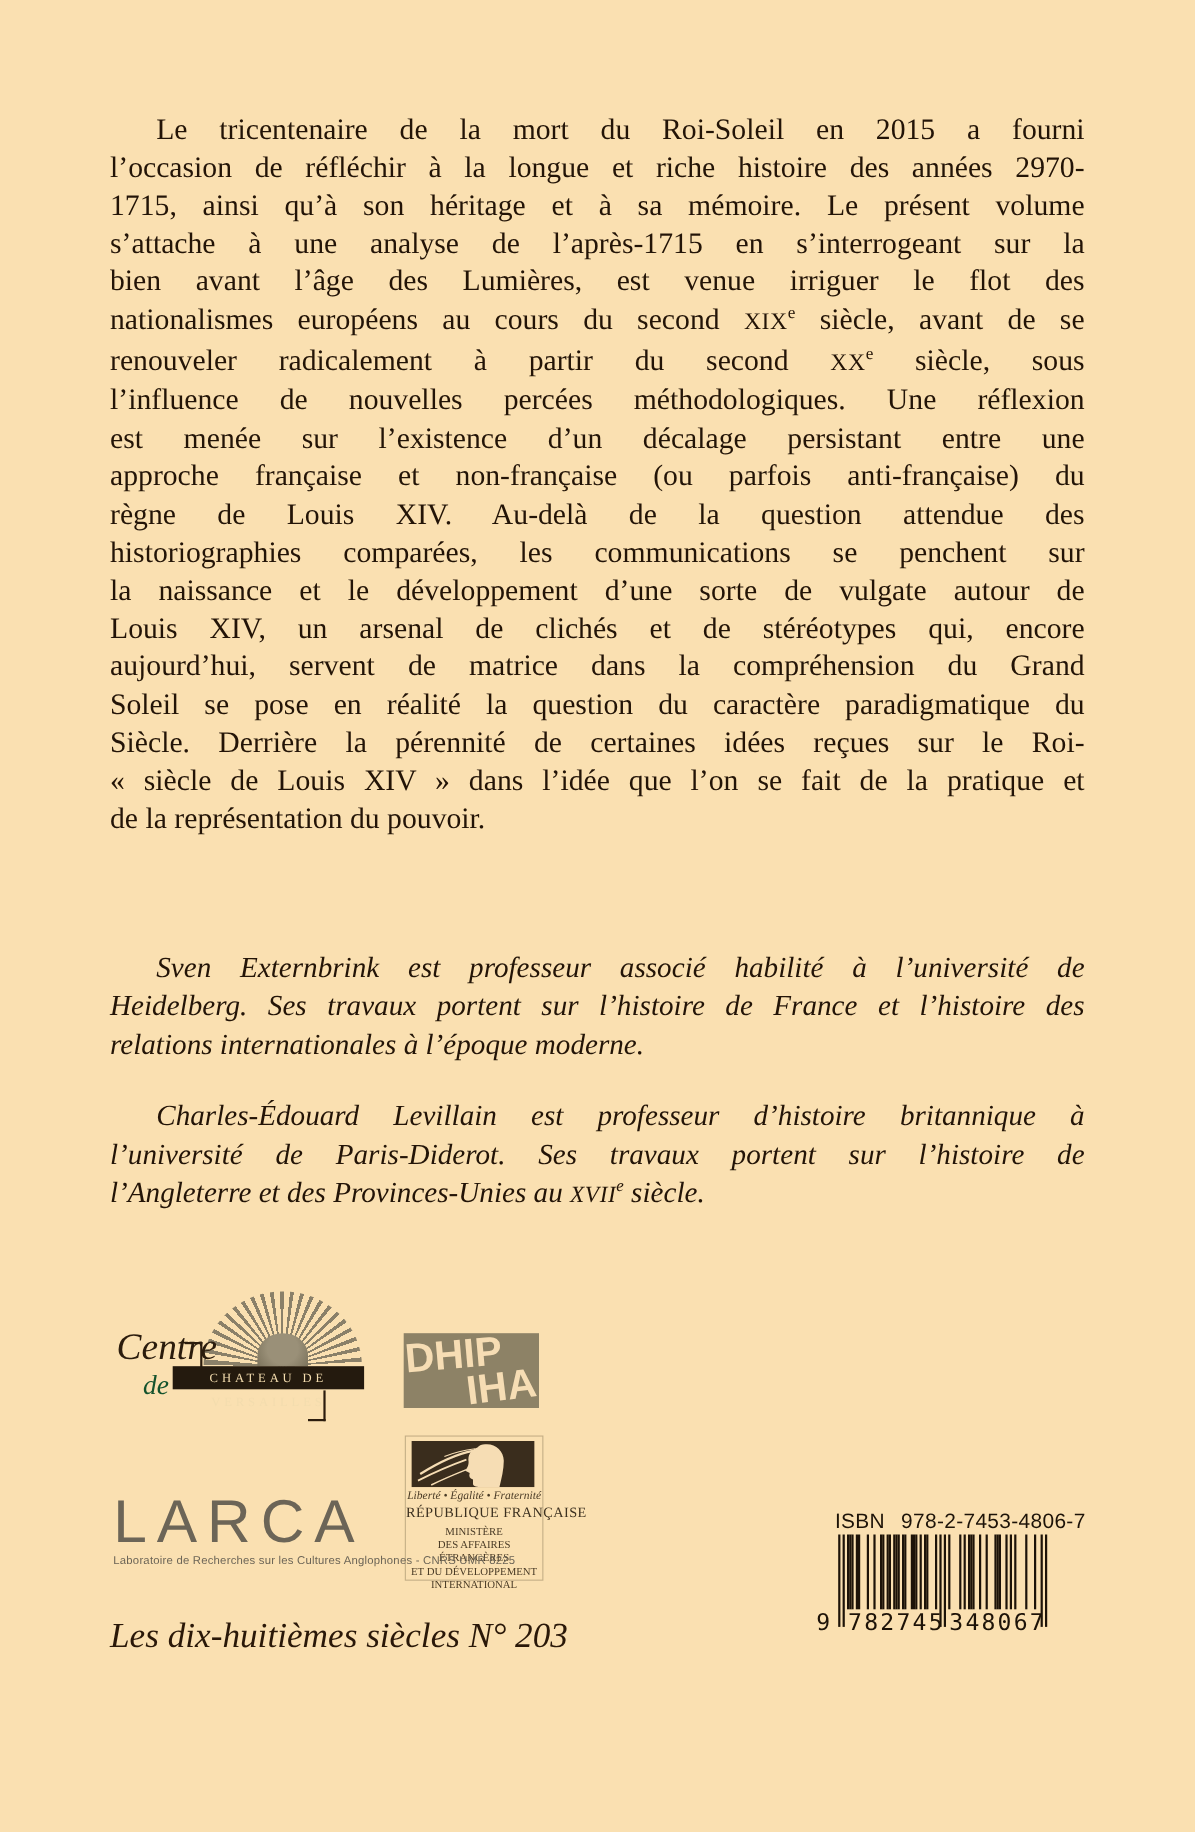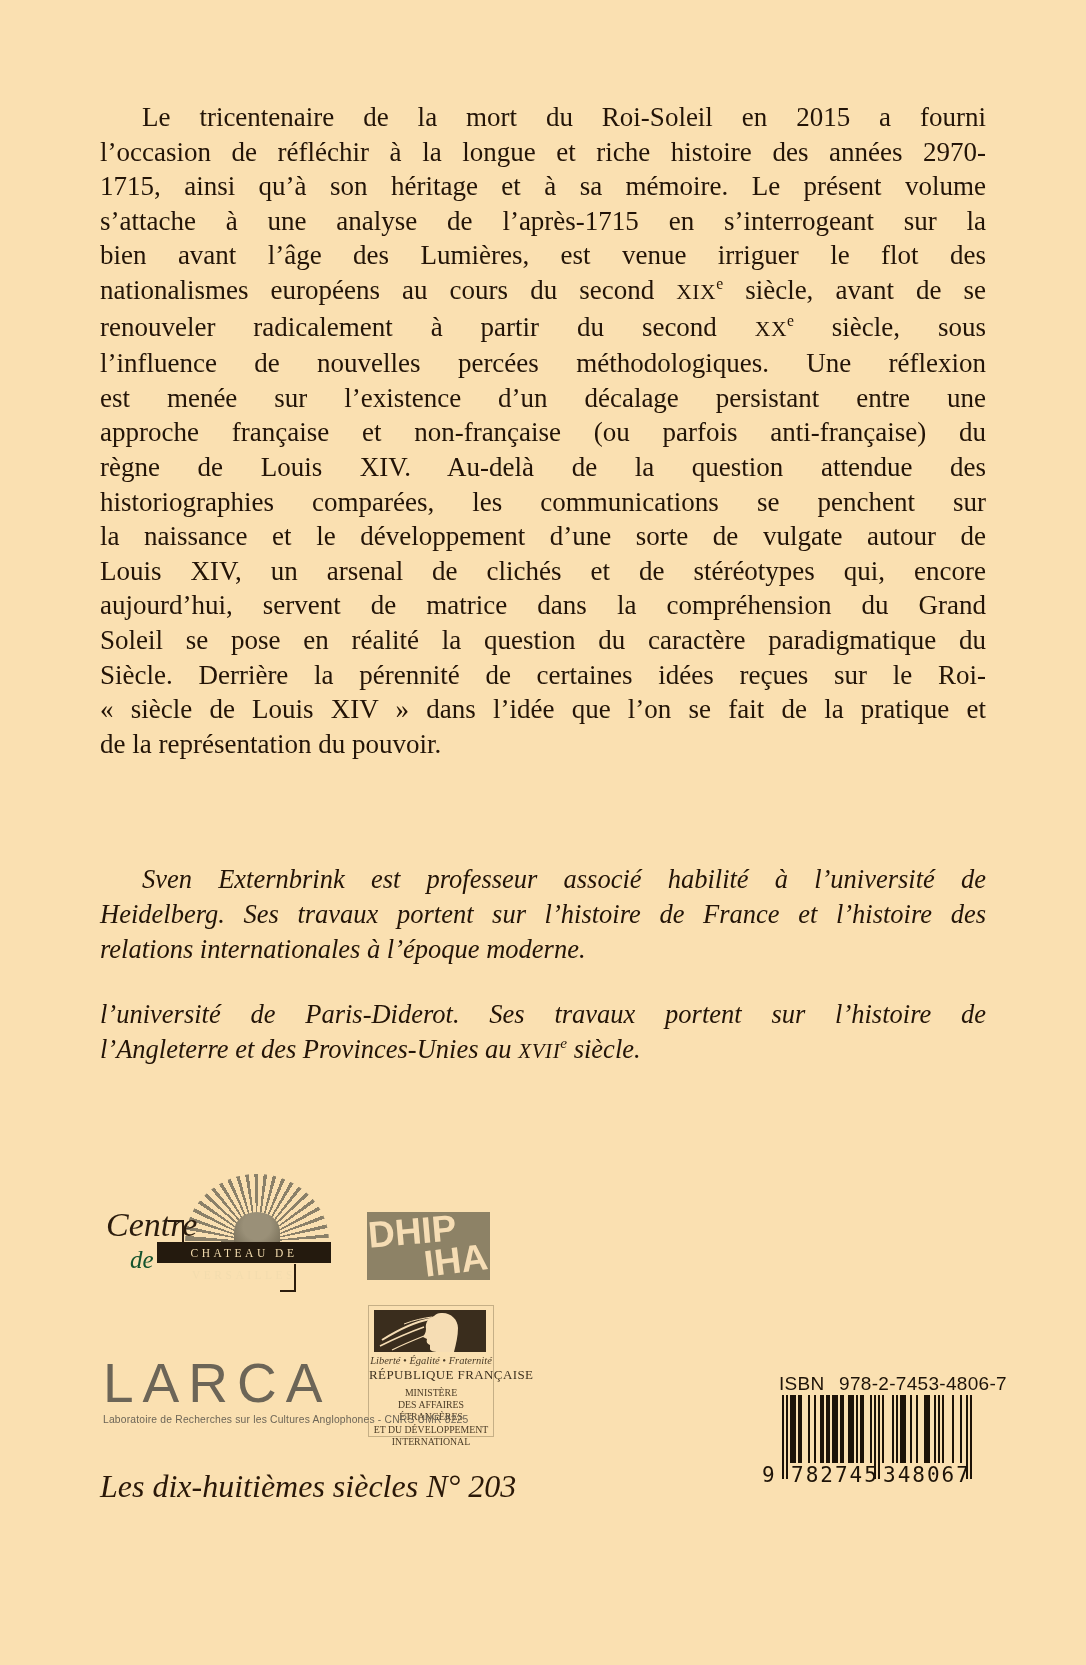--- a/index.html
+++ b/index.html
@@ -58,21 +58,21 @@
   
   .larca{position:absolute;left:103px;top:1358px;width:300px;color:#6c6557;
          font-family:"Liberation Sans",sans-serif;}
   .larca-name{font-size:55px;line-height:50px;letter-spacing:9px;font-weight:400;}
   .larca-tag{margin-top:6px;font-size:10.3px;letter-spacing:.2px;white-space:nowrap;}
 
   
   .series{position:absolute;left:100px;top:1468px;font-style:italic;font-size:32px;color:#2a1808;}
 
   
-  .isbn{position:absolute;left:779px;top:1373px;width:205px;height:120px;
+  .isbn{position:absolute;left:759px;top:1373px;width:205px;height:120px;
         font-family:"Liberation Sans",sans-serif;color:#1d1308;}
   .isbn-label{font-size:19px;word-spacing:9px;letter-spacing:.3px;white-space:nowrap;}
   .barcode{position:absolute;left:3px;top:22px;width:190px;height:86px;}
   .bc-bar{position:absolute;top:0;width:2px;background:#1d1308;}
   .bc-digits span{position:absolute;font-family:"DejaVu Sans Mono",monospace;
                   font-size:21px;top:68px;letter-spacing:2px;}
   .bc-d0{left:-20px;}
   .bc-d1{left:9px;width:82px;text-align:center;}
   .bc-d2{left:101px;width:82px;text-align:center;}
 </style>
@@ -102,20 +102,21 @@
       <div class="tline">« siècle de Louis XIV » dans l’idée que l’on se fait de la pratique et</div>
       <div class="tline last">de la représentation du pouvoir.</div>
     </div>
 
   <div id="bio-0" class="textblock">
       <div class="tline first">Sven Externbrink est professeur associé habilité à l’université de</div>
       <div class="tline">Heidelberg. Ses travaux portent sur l’histoire de France et l’histoire des</div>
       <div class="tline last">relations internationales à l’époque moderne.</div>
     </div>
   <div id="bio-1" class="textblock">
+      <div class="tline first">Charles-Édouard Levillain est professeur d’histoire britannique à</div>
       <div class="tline">l’université de Paris-Diderot. Ses travaux portent sur l’histoire de</div>
       <div class="tline last">l’Angleterre et des Provinces-Unies au <span class="sc">XVII</span><sup>e</sup> siècle.</div>
     </div>
 
   <div class="versailles">
     <div class="sunburst">
       <div class="sunface"></div>
     </div>
     <div class="v-centre">Centre</div>
     <div class="v-link1"></div>

